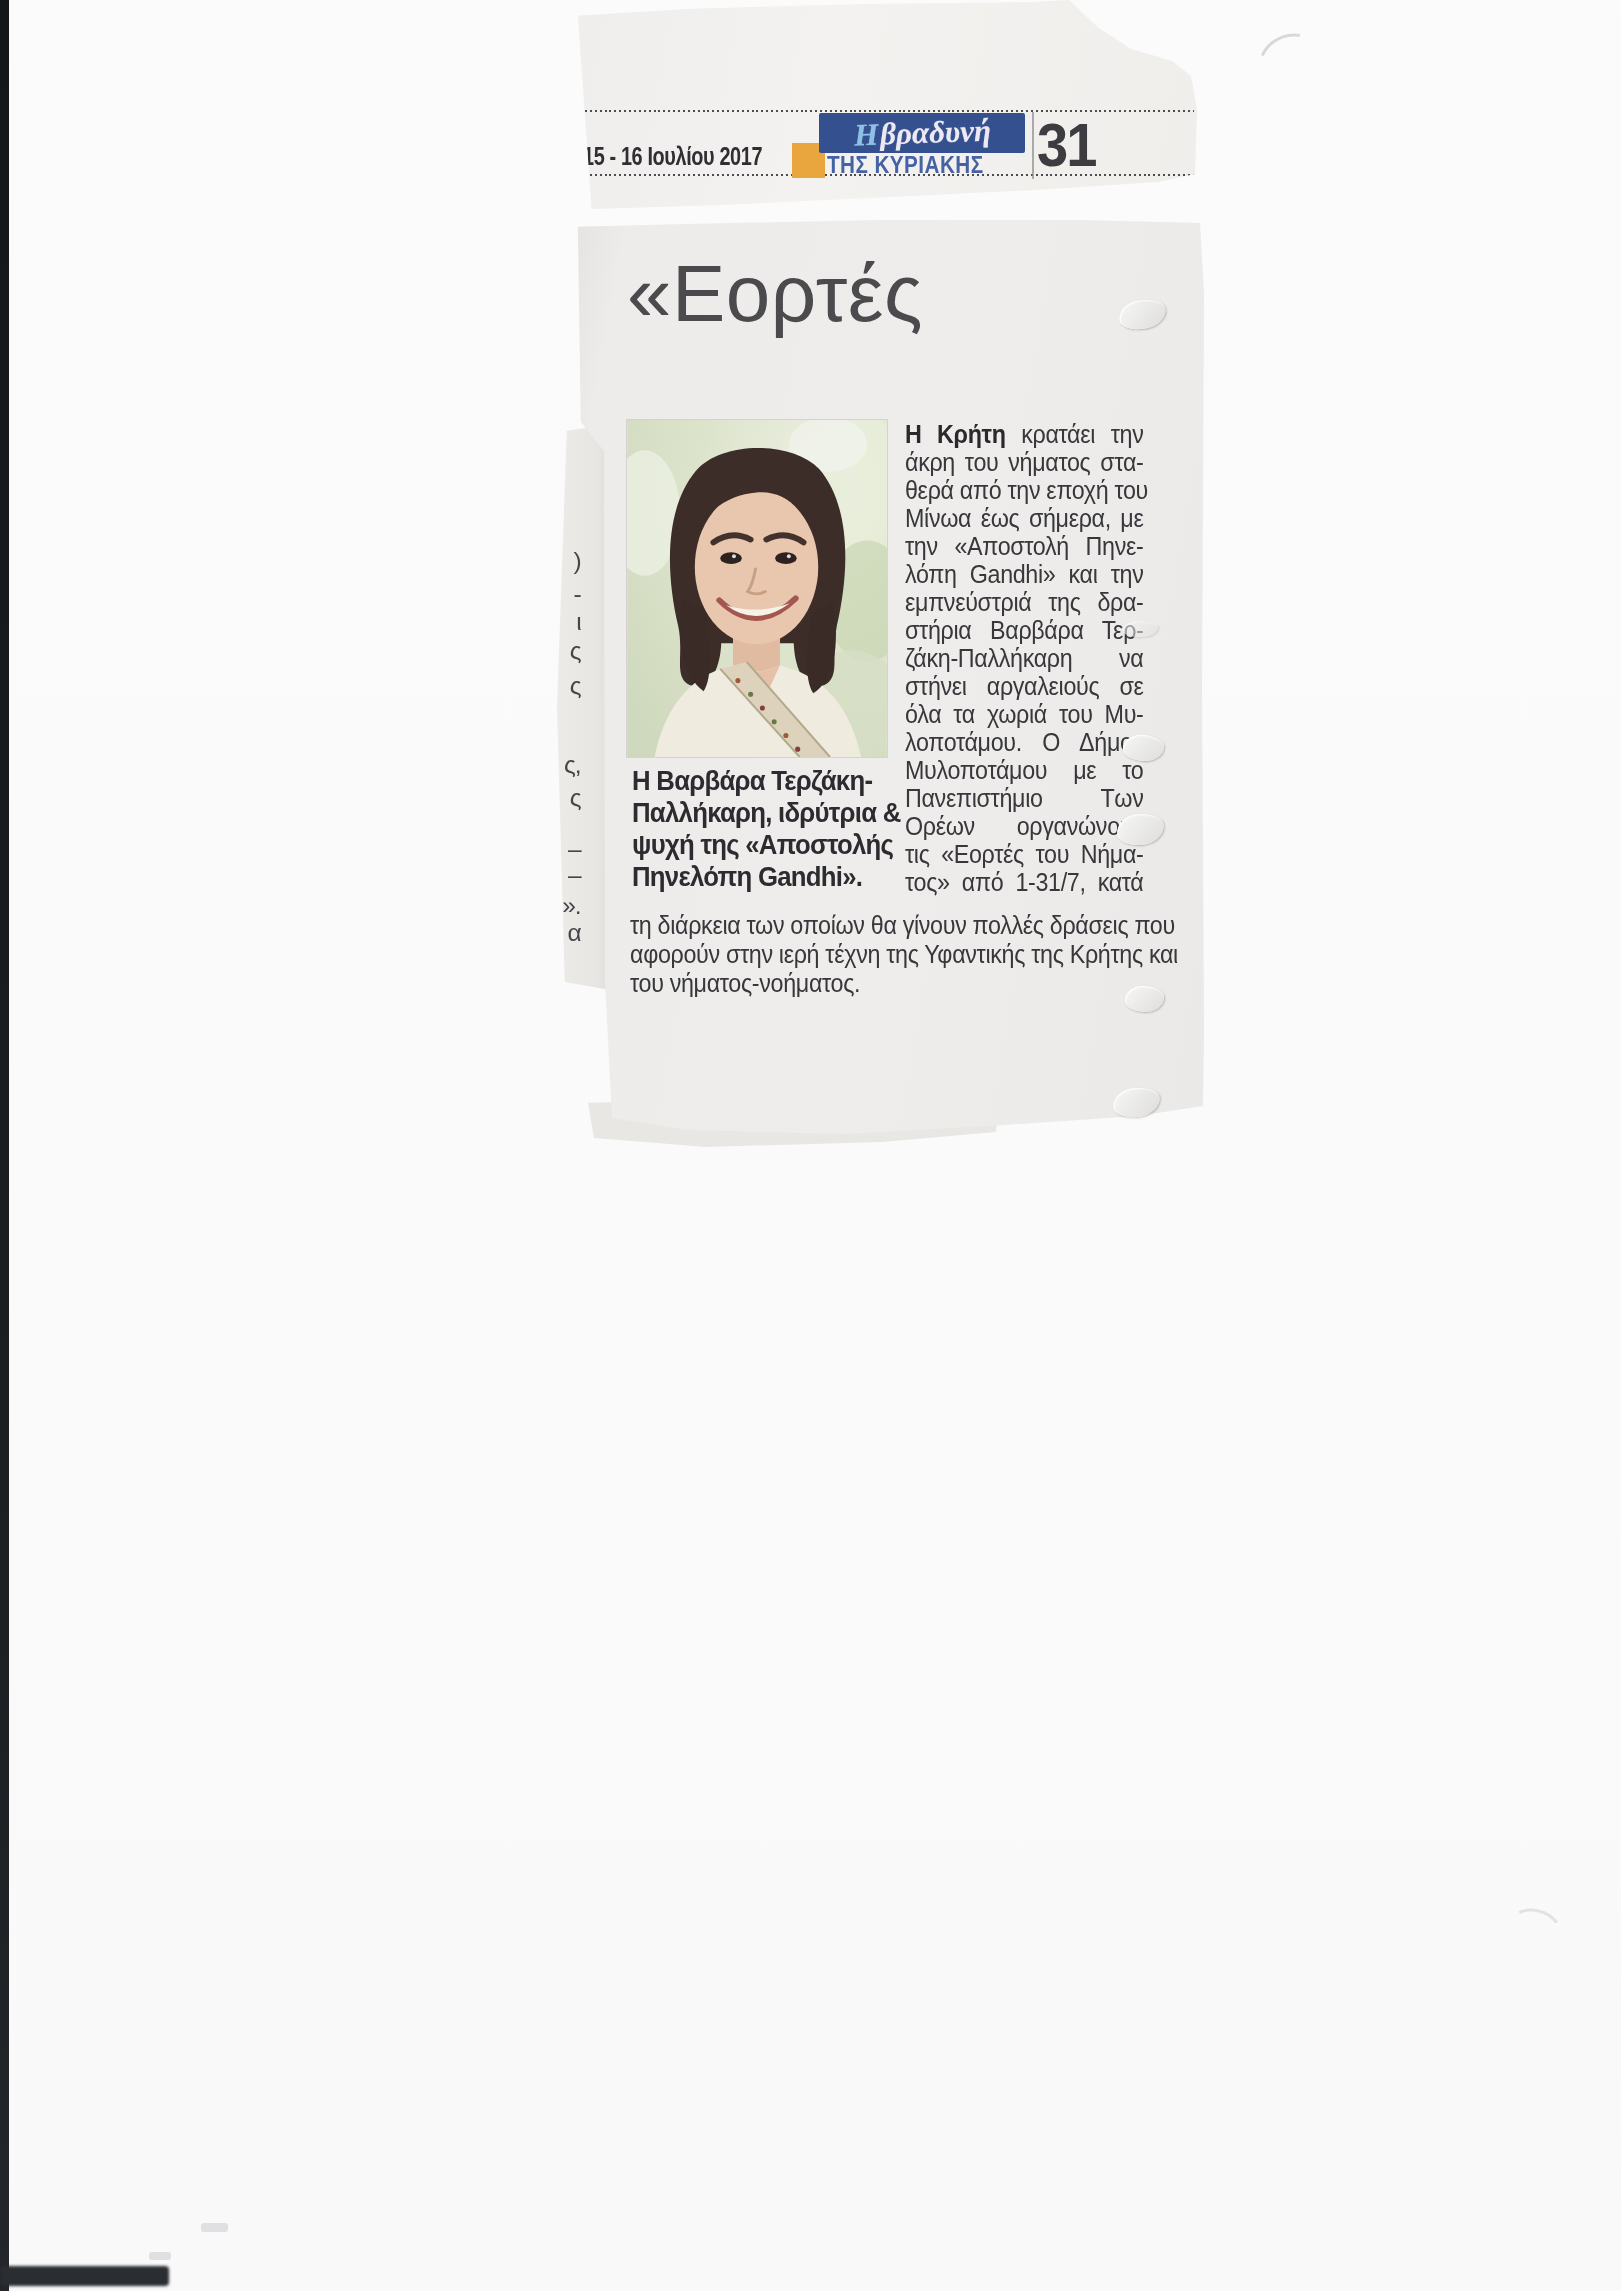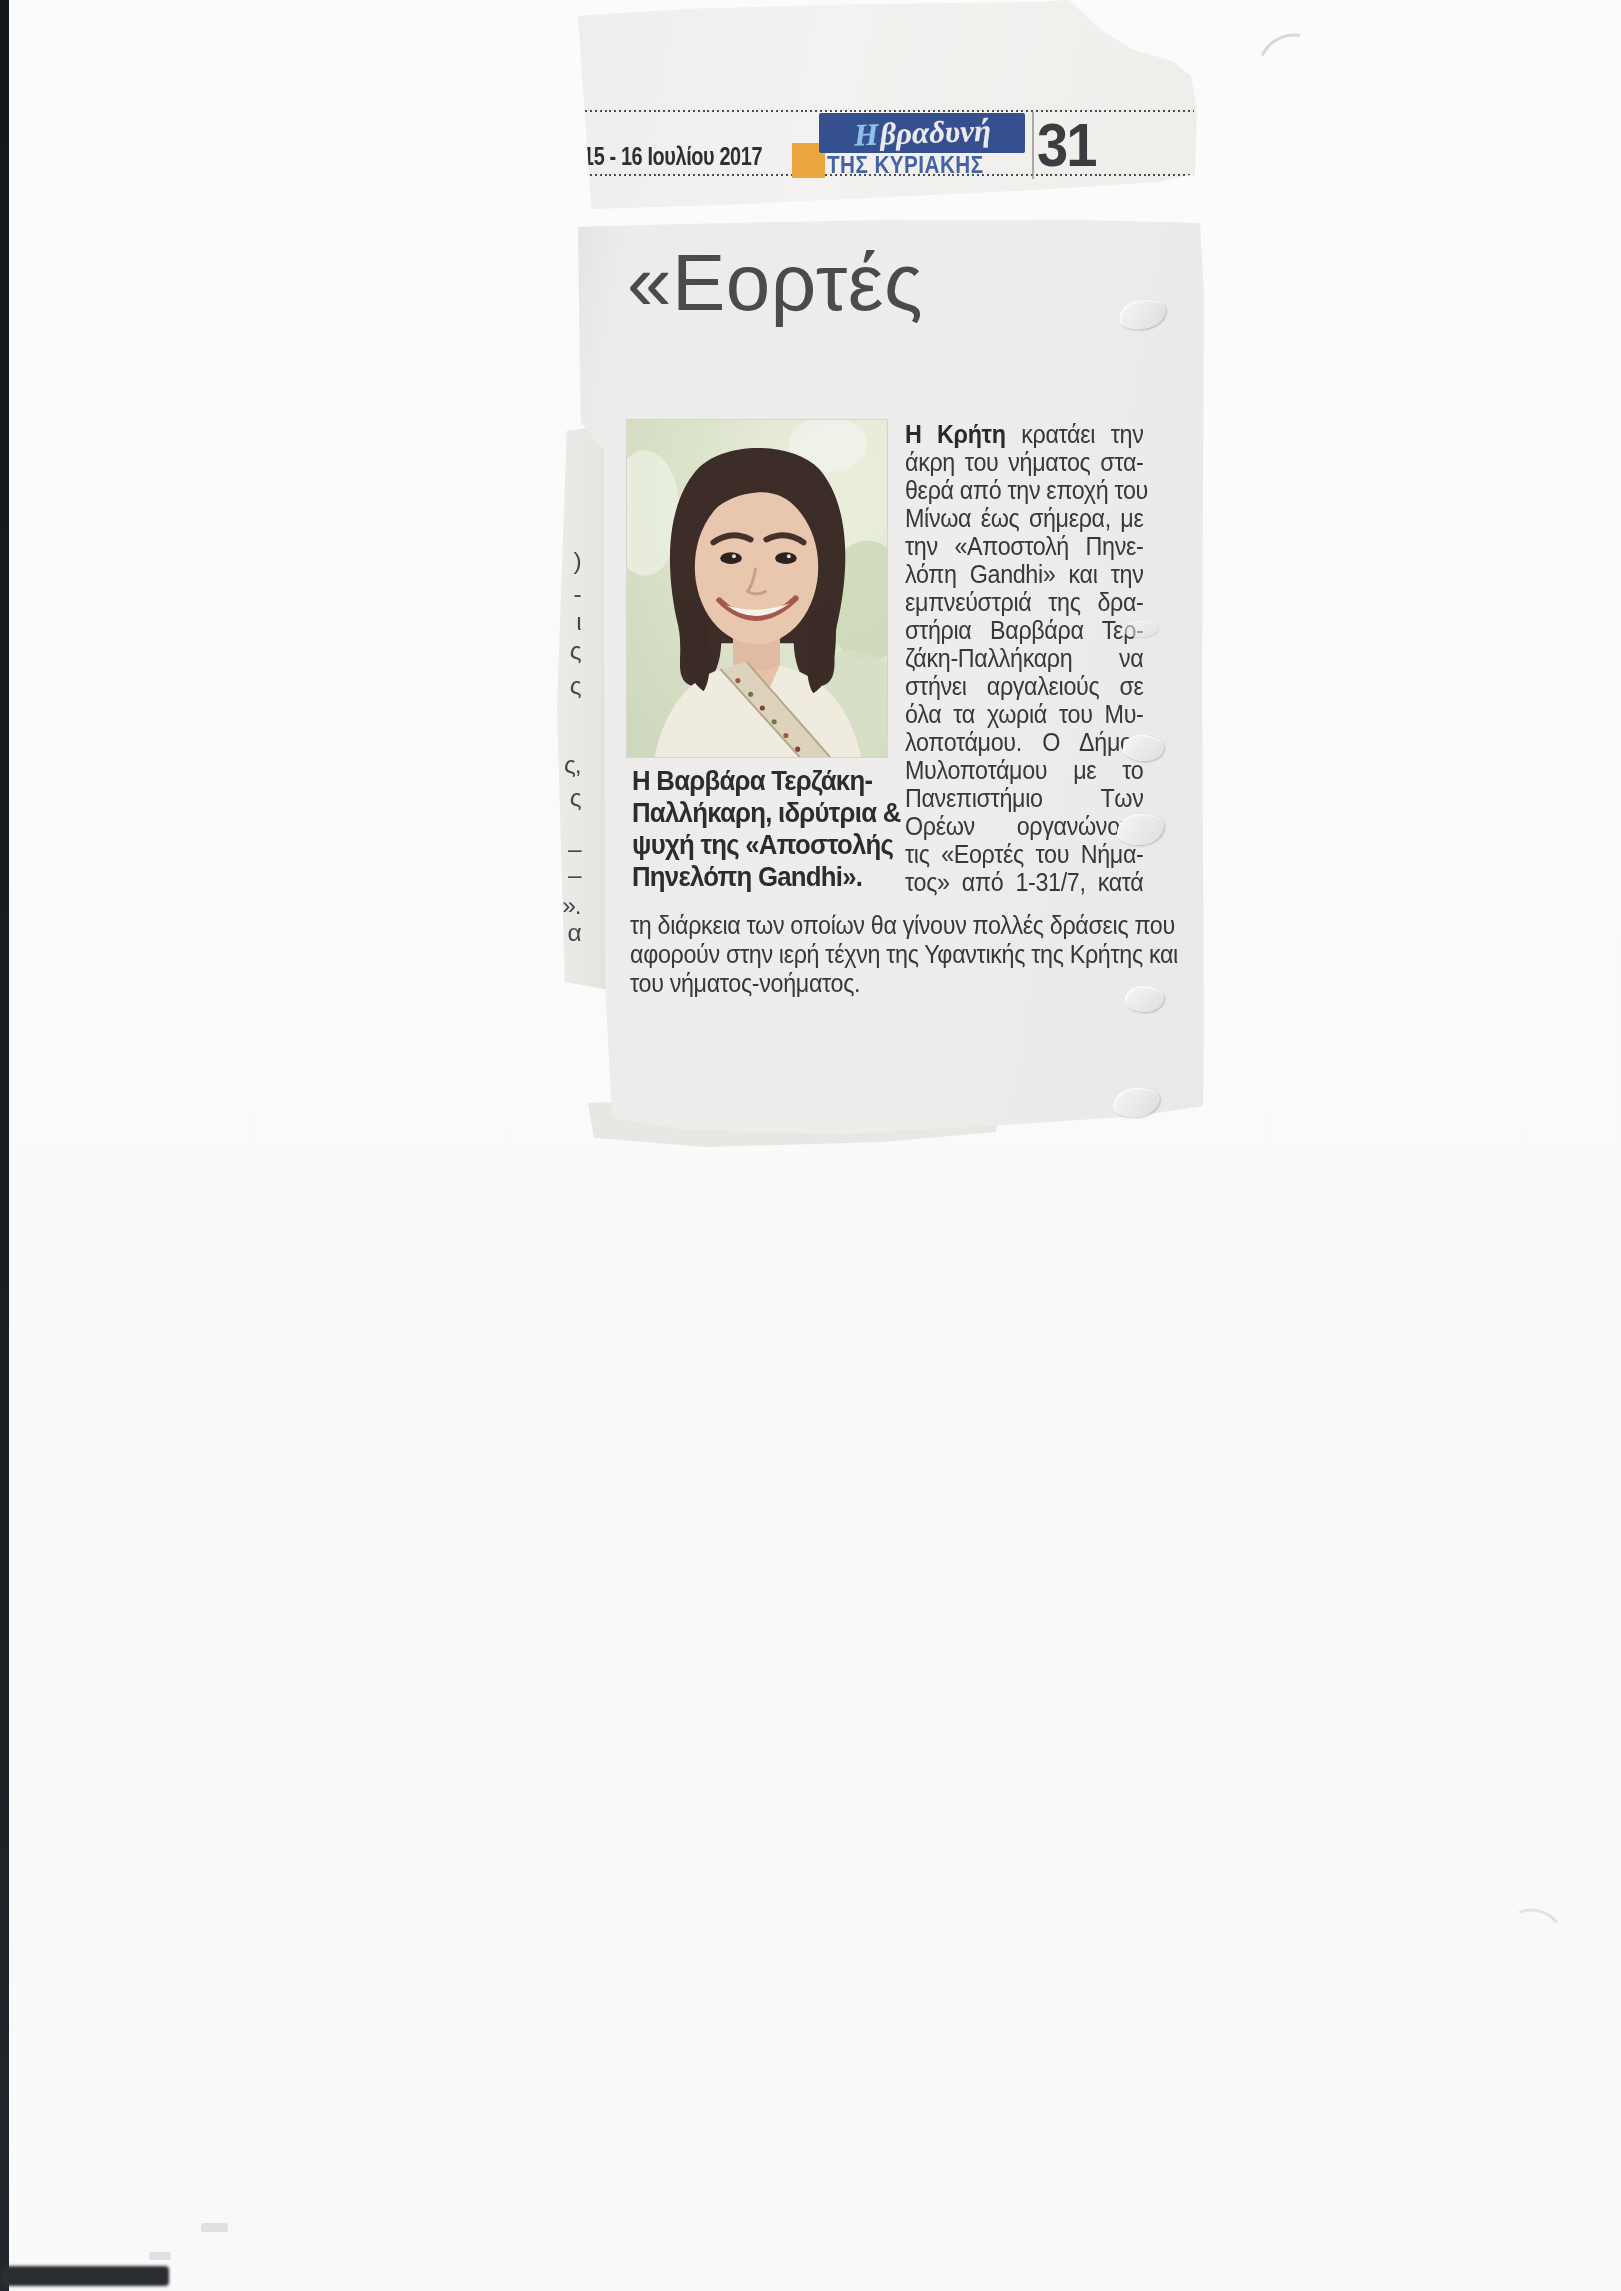--- a/index.html
+++ b/index.html
@@ -39,21 +39,21 @@
     left:555px;top:423px;width:59px;height:568px;
     background:linear-gradient(90deg,#ecebe8,#e7e6e3 70%,#dddcd9);
     clip-path:polygon(11.8px 7.8px,53px 2px,59px 294px,55px 567px,9.8px 559px,2px 284px);
   }
   .under-bottom{
     left:588px;top:1093px;width:412px;height:54px;background:#e8e7e4;
     clip-path:polygon(0px 9.8px,412px 0px,408px 39px,294px 49px,118px 54px,5.9px 45px);
   }
   .fragment{left:559px;width:21.6px;text-align:right;font-size:24.5px;color:#46464a;letter-spacing:-1px;}
   
-  .headline{left:627px;top:246px;width:564px;font-size:80px;line-height:73px;font-weight:300;color:#4b4b4e;letter-spacing:0.5px;white-space:nowrap;}
+  .headline{left:627px;top:257px;width:564px;font-size:80px;line-height:73px;font-weight:300;color:#4b4b4e;letter-spacing:0.5px;white-space:nowrap;}
   .photo-frame{left:627px;top:420px;width:260px;height:337px;outline:1px solid #d4d3d0;}
   .caption{left:632px;top:765px;width:294px;font-size:28px;font-weight:700;line-height:32px;color:#2c2c30;letter-spacing:-0.8px;transform:scaleX(.92);transform-origin:left top;}
   .column{left:905px;top:420px;width:271px;font-size:26.5px;line-height:28px;color:#38383c;letter-spacing:-0.4px;transform:scaleX(.88);transform-origin:left top;}
   .cline{text-align:justify;text-align-last:justify;height:28px;white-space:nowrap;}
   .lead-bold{font-weight:700;color:#2a2a2e;}
   .bottom-block{left:630px;top:911px;width:590px;font-size:26.5px;line-height:29px;color:#38383c;letter-spacing:-0.4px;transform:scaleX(.88);transform-origin:left top;}
   .bline{text-align:justify;text-align-last:justify;height:29px;white-space:nowrap;}
   .bline.last{text-align-last:left;}
   .tear{
     background:linear-gradient(135deg,#f7f7f6,#dedddb);

